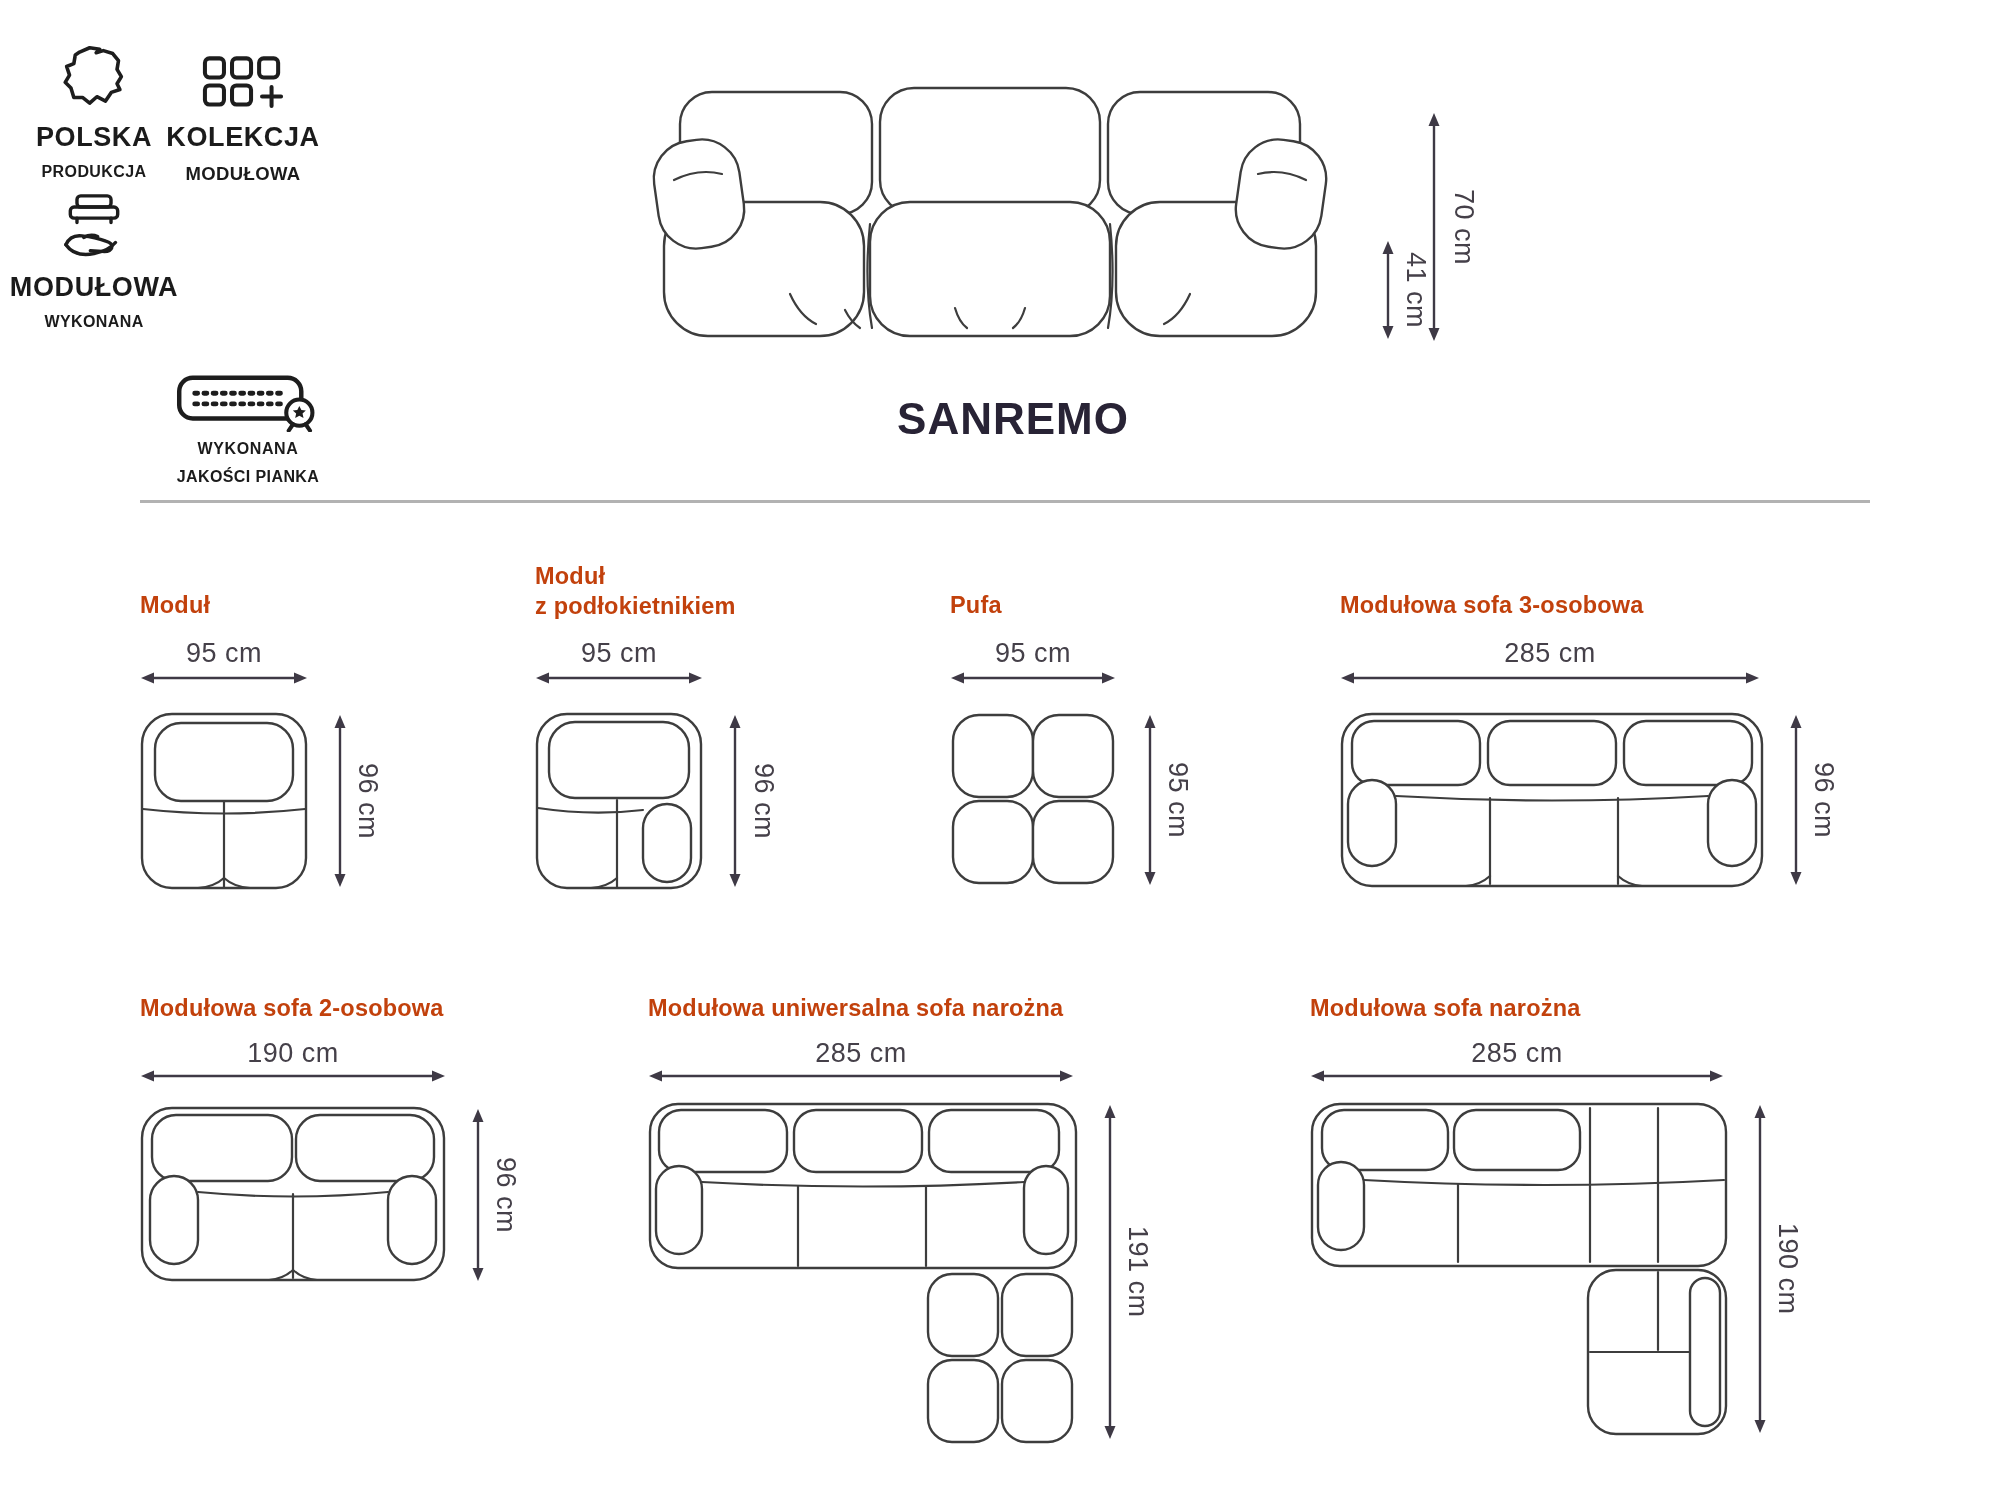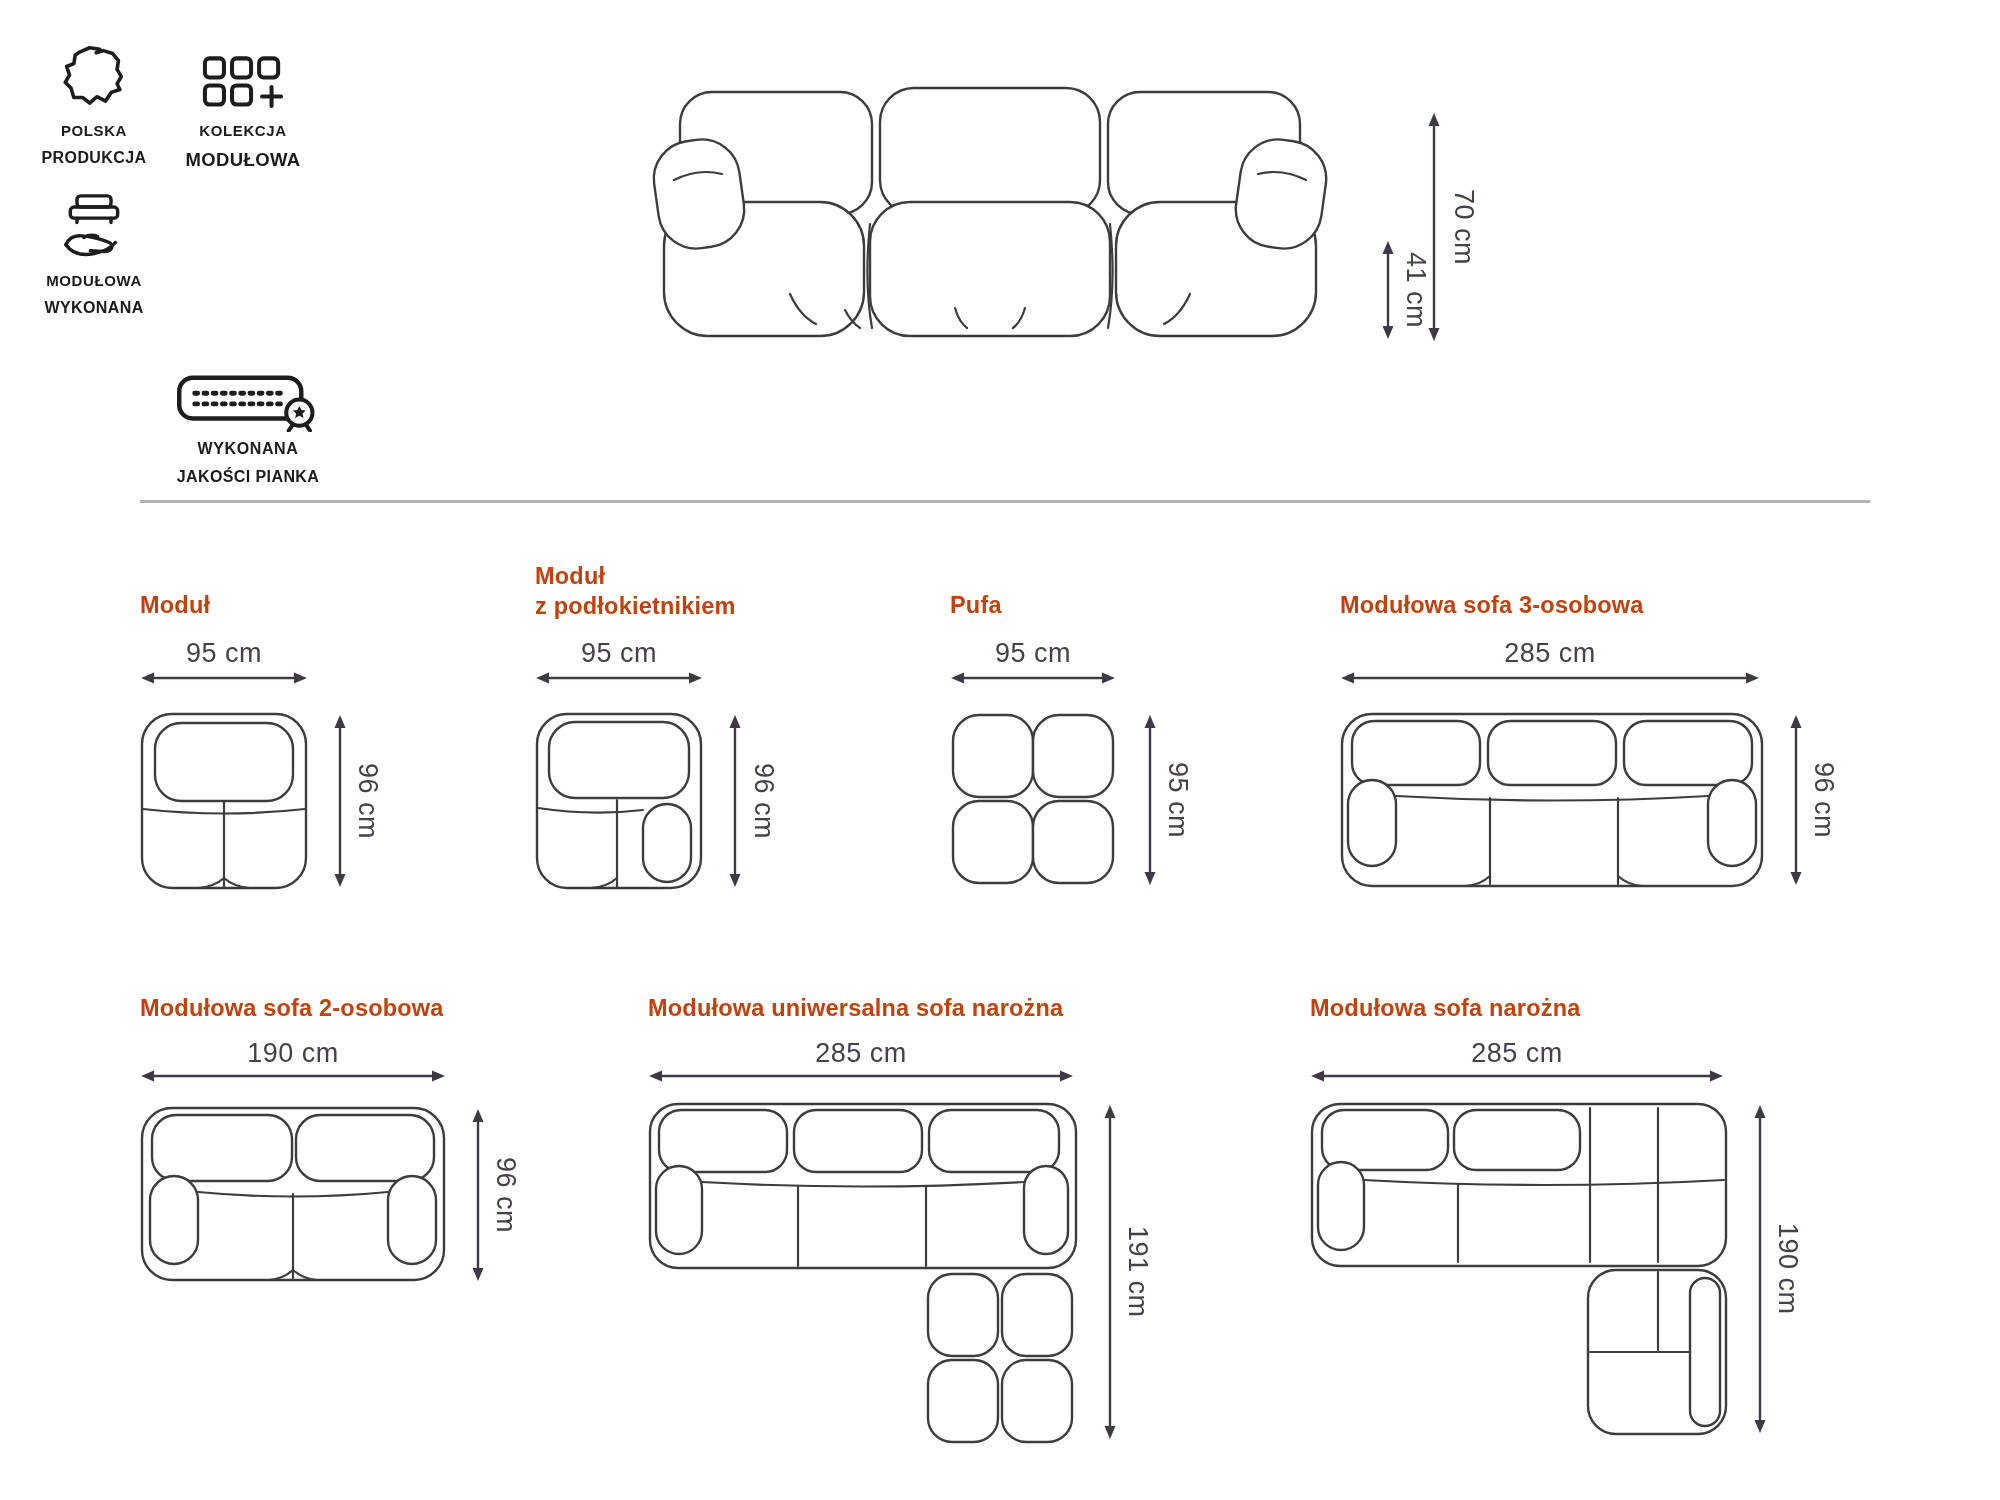--- a/index.html
+++ b/index.html
@@ -2,21 +2,21 @@
 <html><head>
 <meta charset="utf-8">
 <style>
   html,body{margin:0;padding:0;background:#ffffff;}
   .page{position:relative;width:2000px;height:1500px;background:#ffffff;overflow:hidden;
         font-family:"Liberation Sans","DejaVu Sans",sans-serif;color:#1d1b20;}
 
   
   .feature{position:absolute;display:flex;flex-direction:column;align-items:center;text-align:center;}
   .f-iconbox{height:74px;display:flex;align-items:flex-end;justify-content:center;margin-bottom:8px;}
-  .f-line1{font-size:15px;font-weight:800;letter-spacing:.6px;color:#1b1b1b;line-height:1.18;}
+  .f-line1{font-size:27px;font-weight:800;letter-spacing:.6px;color:#1b1b1b;line-height:1.18;}
   .f-line2{font-size:16px;font-weight:700;letter-spacing:.4px;color:#1b1b1b;line-height:1.25;margin-top:8px;}
   .feature.f-kolekcja .f-line2{font-size:18.5px;font-weight:800;}
   .feature.f-pianka .f-line1{font-size:16px;font-weight:700;}
   .icon-stroke{stroke:#1d1d1d;fill:none;stroke-linecap:round;stroke-linejoin:round;}
 
   
   .hero-sofa{position:absolute;left:640px;top:84px;width:700px;height:258px;}
   .product-title{position:absolute;left:840px;top:394px;width:346px;text-align:center;
                  font-size:44px;font-weight:700;letter-spacing:1px;color:#282335;}
   .logo{position:absolute;left:1816px;top:46px;width:134px;height:146px;box-sizing:border-box;
@@ -136,20 +136,21 @@
       </svg></div>
   <div class="vlabel" style="left:1400px;top:240px;height:100px;">41 cm</div>
 
   <div class="arrow v" style="left:1424px;top:112px;width:20px;height:230px;"><svg width="20" height="230">
         <line x1="10" x2="10" y1="12" y2="218" stroke="#3e3945" stroke-width="2.4"></line>
         <polygon points="10,1 4.5,14 15.5,14" fill="#3e3945"></polygon>
         <polygon points="10,229 4.5,216 15.5,216" fill="#3e3945"></polygon>
       </svg></div>
   <div class="vlabel" style="left:1448px;top:112px;height:230px;">70 cm</div>
 
+  <div class="product-title">SANREMO</div>
 
 
   <div class="divider"></div>
 
   <div class="dtitle" style="left:140px;top:592px;">Moduł</div>
   <div class="wlabel" style="left:140px;top:638px;width:168px;">95 cm</div>
   <div class="arrow h" style="left:140px;top:668px;width:168px;height:20px;"><svg width="168" height="20">
         <line x1="12" x2="156" y1="10" y2="10" stroke="#3e3945" stroke-width="2.4"></line>
         <polygon points="1,10 14,4.5 14,15.5" fill="#3e3945"></polygon>
         <polygon points="167,10 154,4.5 154,15.5" fill="#3e3945"></polygon>

